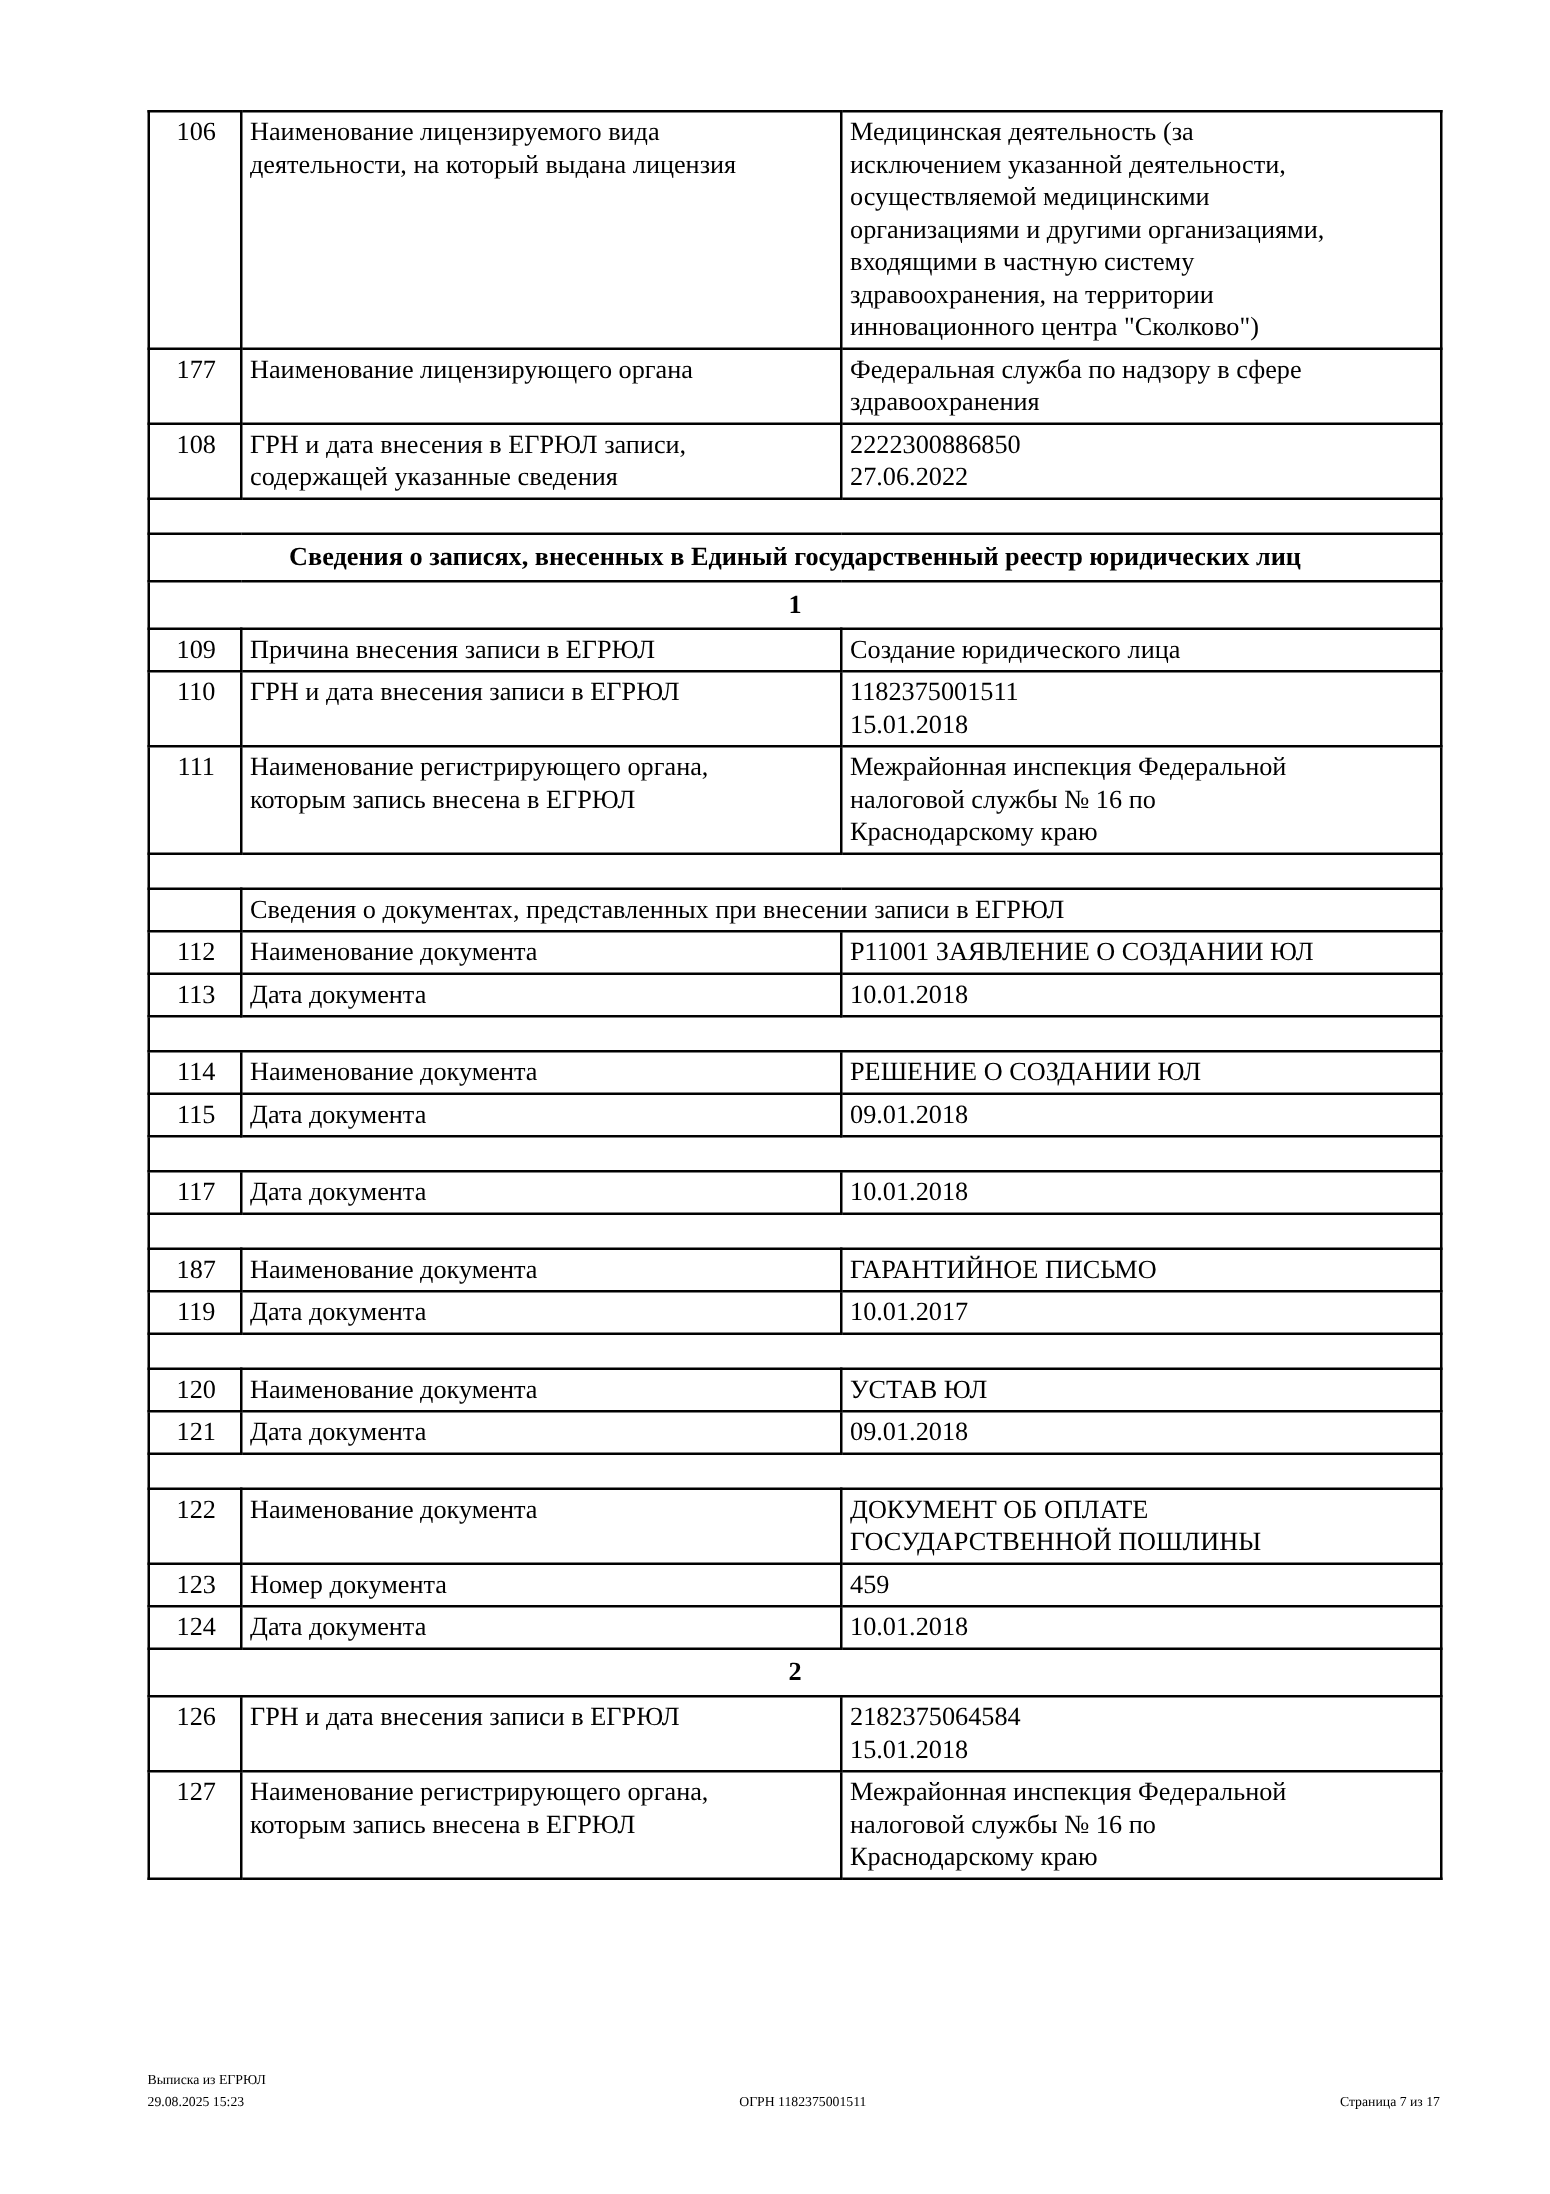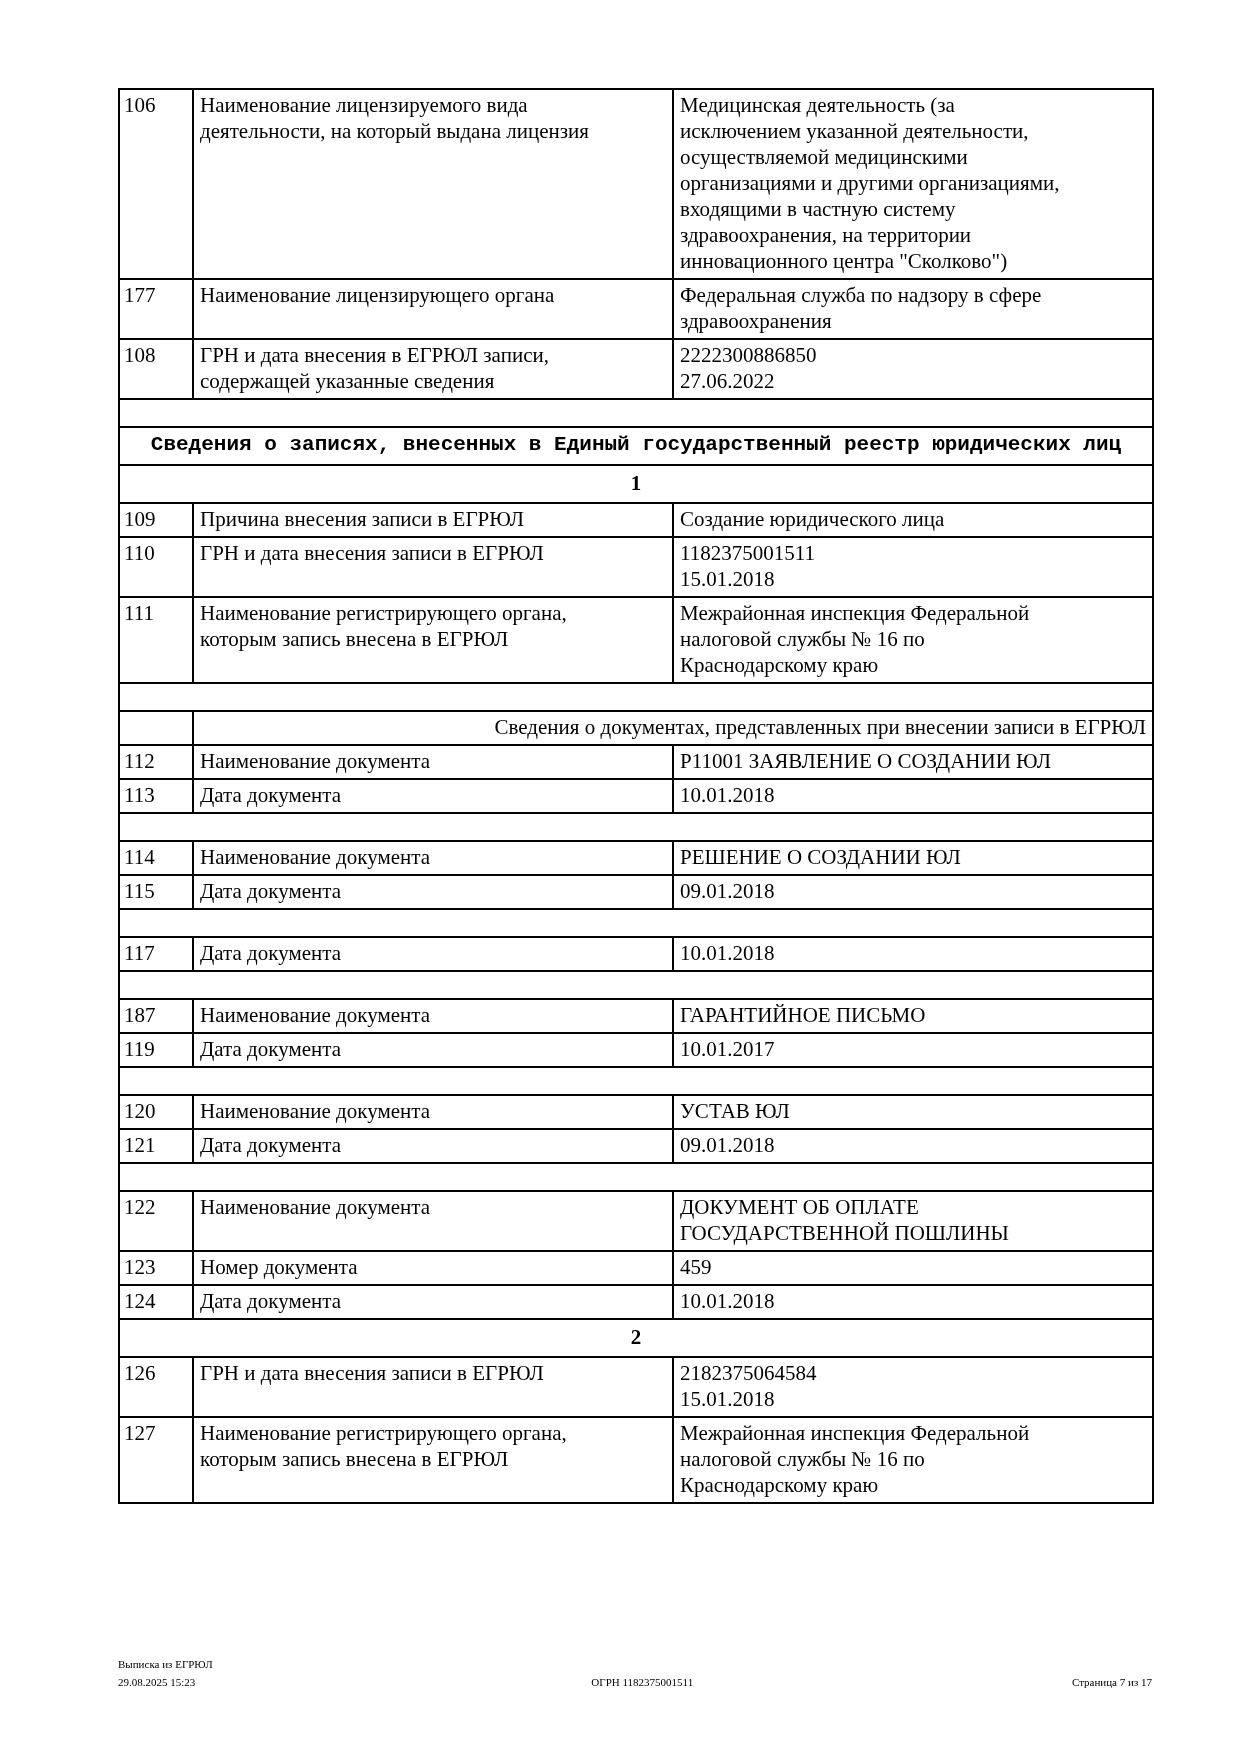--- a/index.html
+++ b/index.html
@@ -22,42 +22,42 @@
   }
   .egrul-table td {
     border: 2px solid #000000;
     vertical-align: top;
     font-size: 21px;
     line-height: 26px;
     padding: 2px 6px 4px 6px;
     overflow: hidden;
   }
   .egrul-table td.num {
+    text-align: center;
     padding-left: 4px;
     padding-right: 2px;
   }
   .egrul-table tr.spacer td {
     height: 26px;
     padding: 0;
   }
   .egrul-table tr.section td {
     font-weight: bold;
     text-align: center;
     padding-top: 4px;
     padding-bottom: 6px;
-    font-family: Liberation Mono, monospace;
   }
   .egrul-table tr.subnum td {
     font-weight: bold;
     text-align: center;
     padding-top: 4px;
     padding-bottom: 6px;
   }
   .egrul-table tr.subheader td.text {
-    text-align: right;
+    text-align: left;
   }
   .page-footer {
     position: absolute;
     left: 118px;
     top: 1655px;
     width: 1034px;
     display: flex;
     align-items: flex-end;
     justify-content: space-between;
     font-size: 11px;

